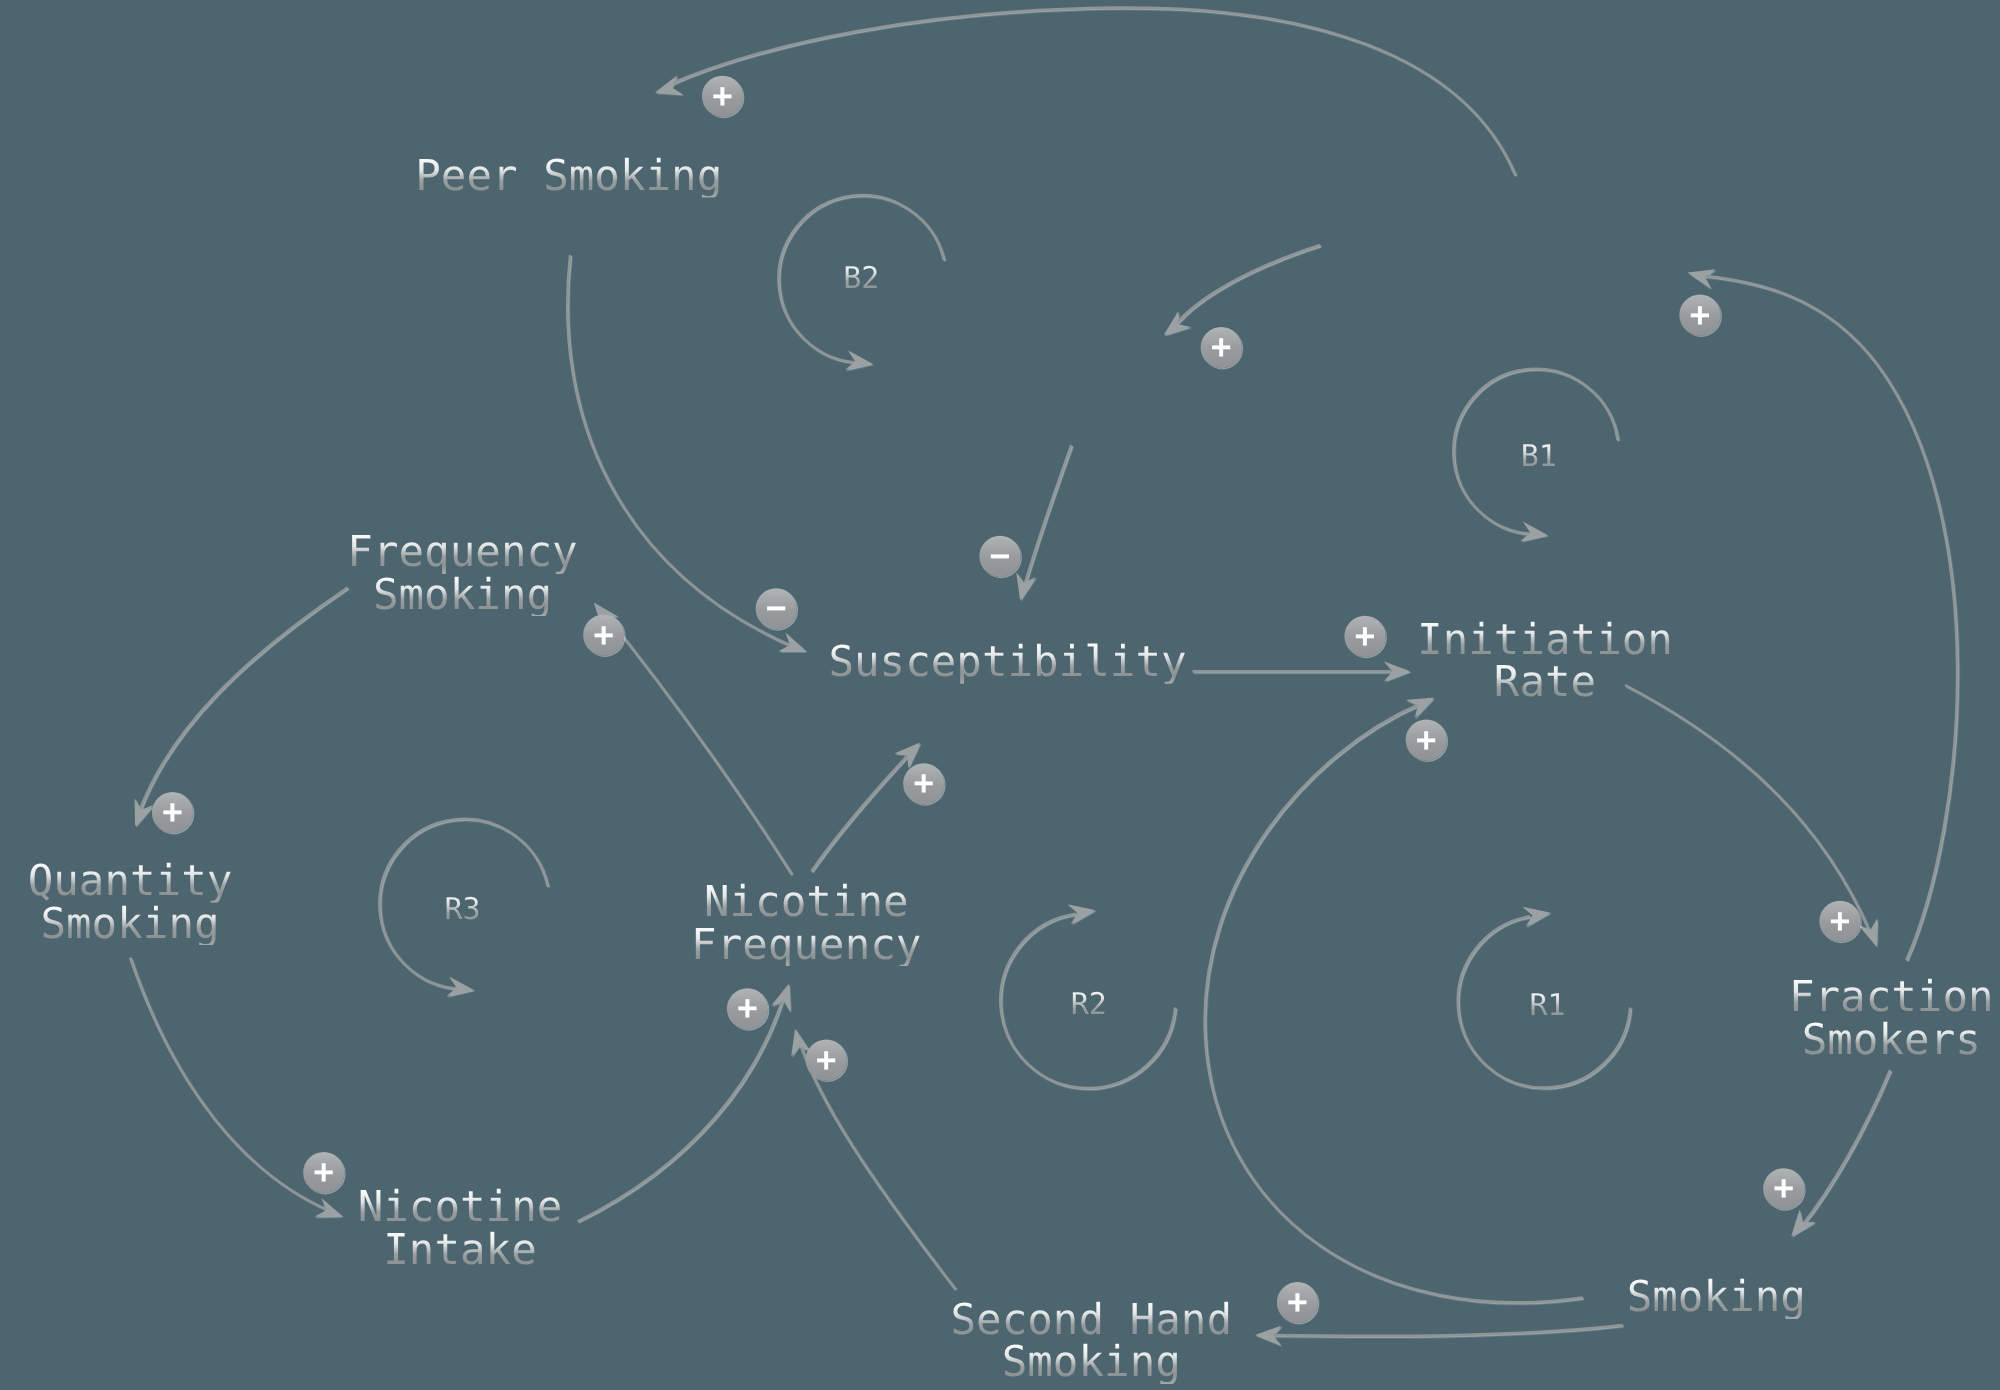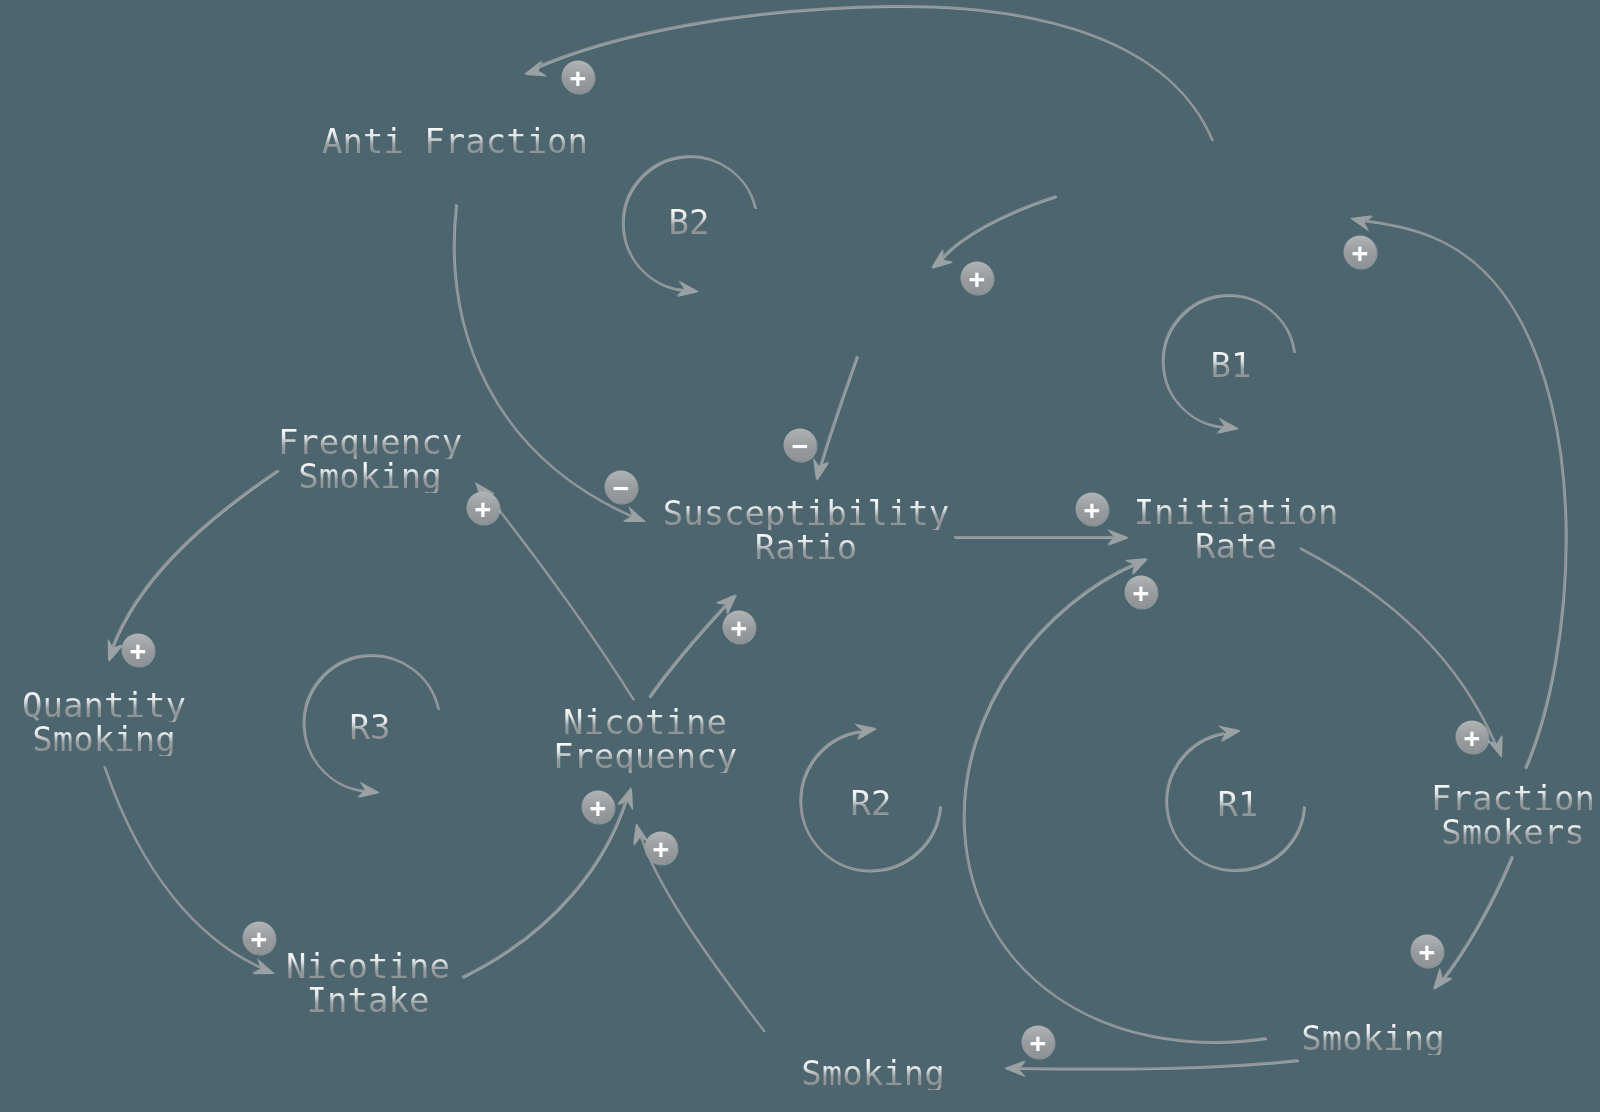--- a/index.html
+++ b/index.html
@@ -25,21 +25,21 @@
     transform:translate(-50%,-50%);
     text-align:center;
     font-size:34px;line-height:34px;
     white-space:nowrap;
     color:#a9adae;
   }
   .node span{display:block;}
   .loop-label{
     position:absolute;
     transform:translate(-50%,-50%);
-    font-size:34px;line-height:34px;
+    font-size:24px;line-height:34px;
     color:#a2a6a8;
   }
   @supports ((-webkit-background-clip: text) or (background-clip: text)){
     .node span, .loop-label{
       background:linear-gradient(180deg,#ffffff 4%,#e2e5e6 36%,#9aa0a2 60%,#8d9294 80%,#a5a9ab 100%);
       -webkit-background-clip:text;background-clip:text;
       color:transparent;
     }
   }
   .sign{
@@ -172,25 +172,24 @@
       <b>+</b>
     </div>
   <div class="sign" style="left:1427px;top:951px">
       <b>+</b>
     </div>
   <div class="sign" style="left:1038px;top:1042px">
       <b>+</b>
     </div>
 
   <div class="node" style="left:455px;top:141px">
-    <span>Anti Fraction</span>
+    <span>Peer Smoking</span>
   </div>
   <div class="node" style="left:806px;top:530px">
     <span>Susceptibility</span>
-    <span>Ratio</span>
   </div>
   <div class="node" style="left:1236px;top:529px">
     <span>Initiation</span>
     <span>Rate</span>
   </div>
   <div class="node" style="left:370px;top:459px">
     <span>Frequency</span>
     <span>Smoking</span>
   </div>
   <div class="node" style="left:104px;top:722px">
@@ -203,20 +202,21 @@
   </div>
   <div class="node" style="left:1513px;top:815px">
     <span>Fraction</span>
     <span>Smokers</span>
   </div>
   <div class="node" style="left:368px;top:983px">
     <span>Nicotine</span>
     <span>Intake</span>
   </div>
   <div class="node" style="left:873px;top:1073px">
+    <span>Second Hand</span>
     <span>Smoking</span>
   </div>
   <div class="node" style="left:1373px;top:1038px">
     <span>Smoking</span>
   </div>
 
   <div class="loop-label" style="left:689px;top:222px">B2</div>
   <div class="loop-label" style="left:1231px;top:365px">B1</div>
   <div class="loop-label" style="left:370px;top:727px">R3</div>
   <div class="loop-label" style="left:871px;top:803px">R2</div>

